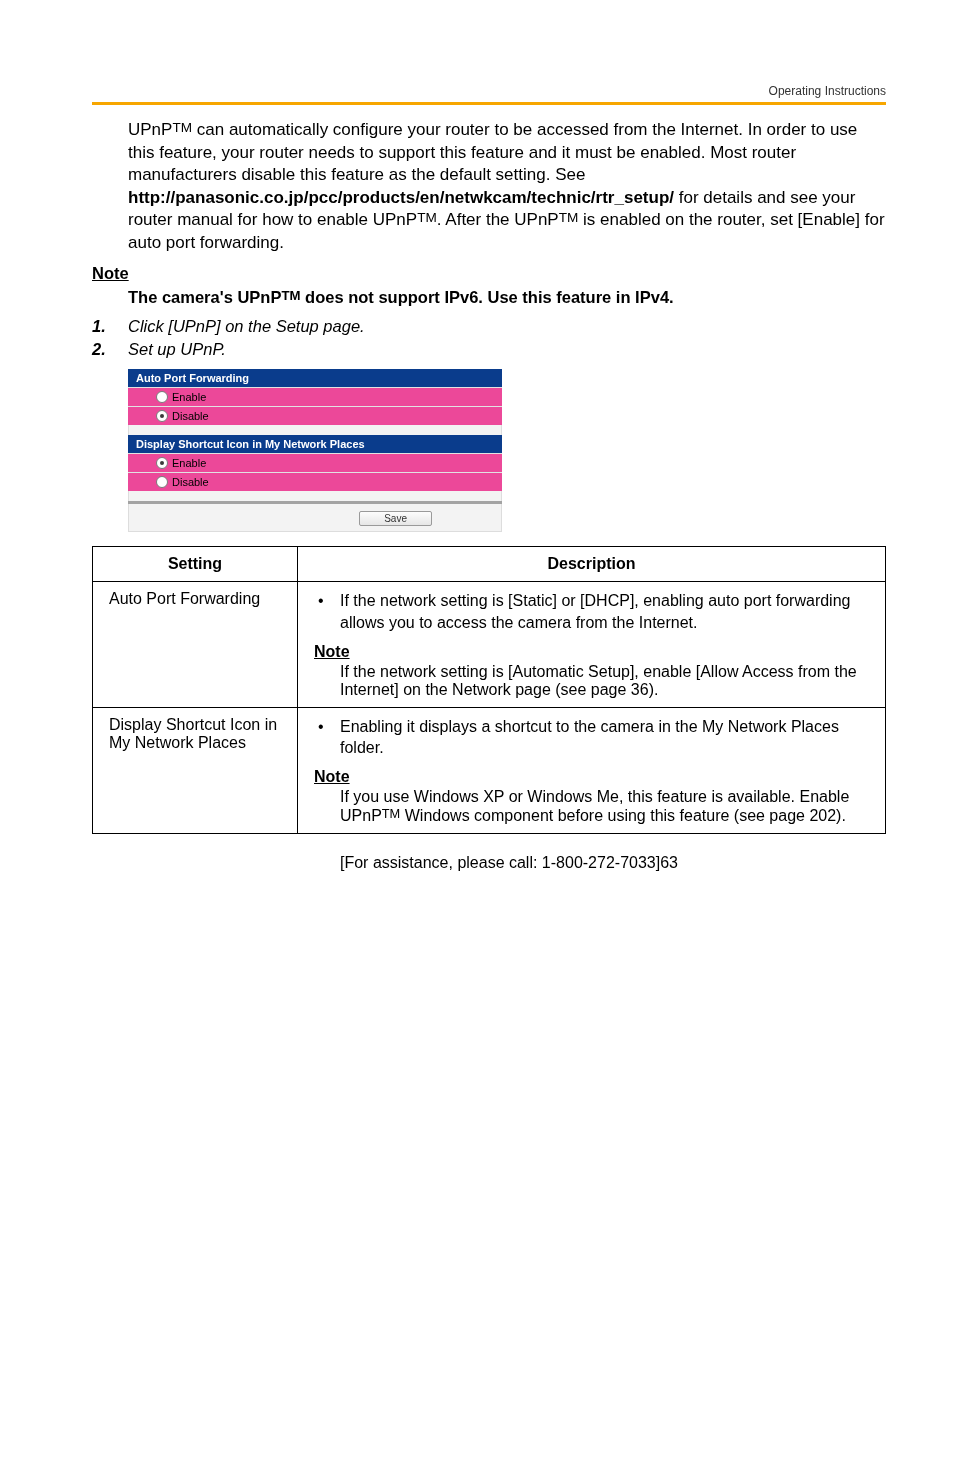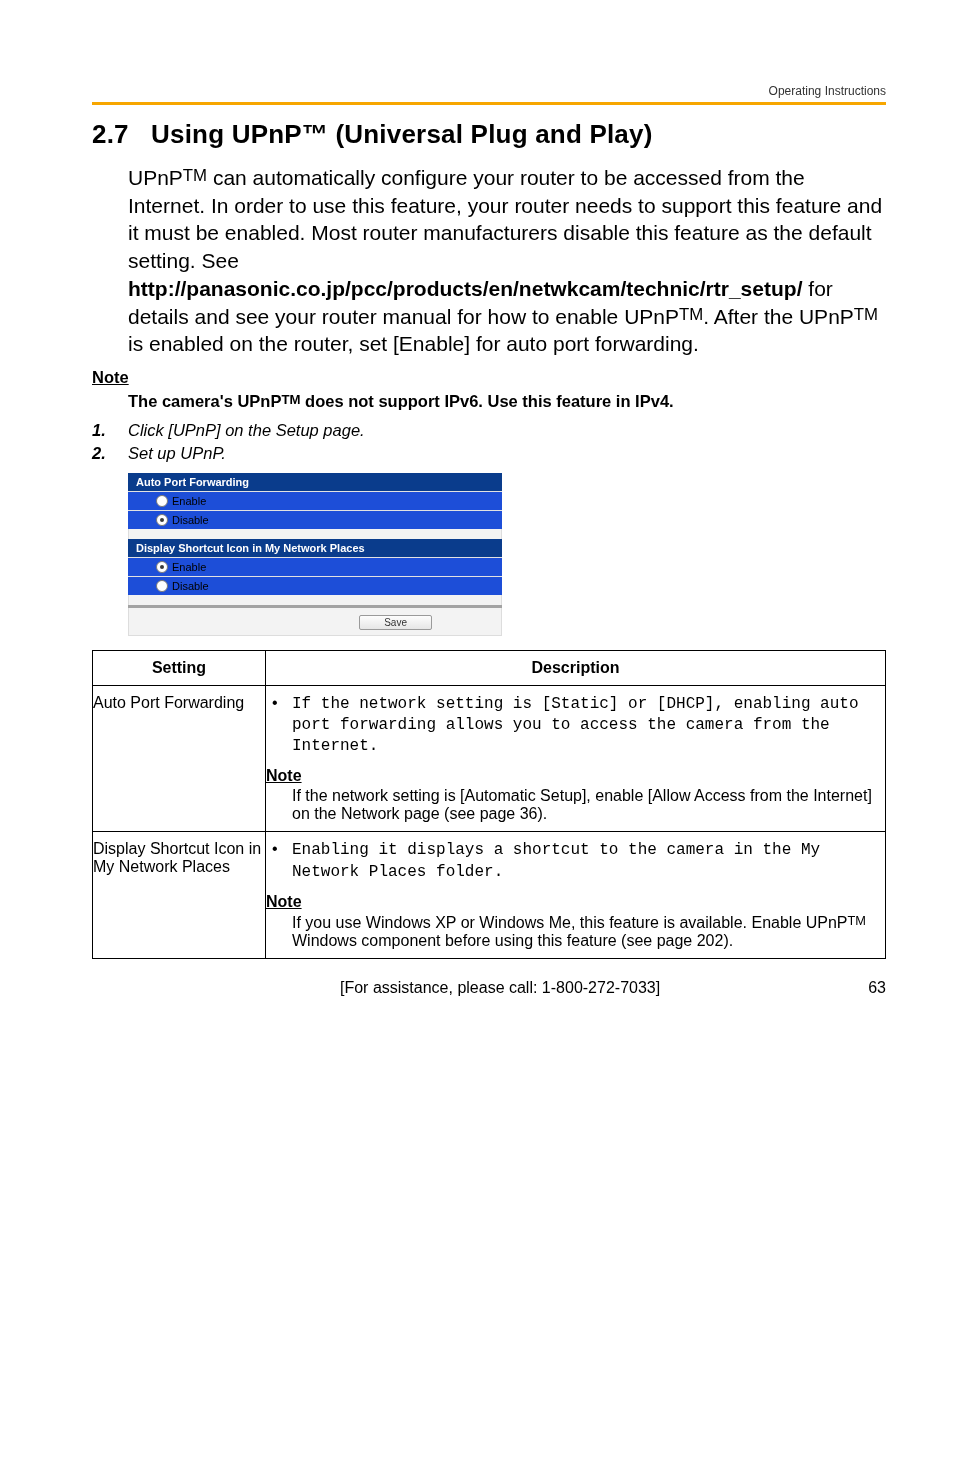--- a/index.html
+++ b/index.html
@@ -29,21 +29,21 @@
   h1.section-title {
     font-size: 26px;
     font-weight: bold;
     margin: 0 0 14px 0;
     letter-spacing: 0.2px;
   }
   .body-indent {
     margin-left: 36px;
   }
   p.body {
-    font-size: 21px;
+    font-size: 17px;
     line-height: 1.32;
     margin: 0 0 10px 0;
   }
   .bold { font-weight: bold; }
   .note-label {
     font-weight: bold;
     text-decoration: underline;
     font-size: 16.5px;
     margin: 10px 0 4px 0;
   }
@@ -84,21 +84,21 @@
   .shot-group {
   }
   .shot-header {
     background: #0a3c8c;
     color: #fff;
     font-size: 11px;
     font-weight: bold;
     padding: 3px 8px;
   }
   .shot-row {
-    background: #1d4ed8;
+    background: #ec4899;
     padding: 3px 8px 3px 28px;
     font-size: 11px;
     display: flex;
     align-items: center;
     gap: 4px;
     border-top: 1px solid #e2e2e2;
   }
   .shot-gap { height: 10px; }
   .shot-save-row {
     text-align: right;
@@ -131,21 +131,21 @@
   }
   
   table.settings {
     width: 100%;
     border-collapse: collapse;
     margin: 0 0 20px 0;
     font-size: 16px;
   }
   table.settings th, table.settings td {
     border: 1px solid #000;
-    padding: 8px 0;
+    padding: 8px 16px;
     vertical-align: top;
     text-align: left;
   }
   table.settings th {
     text-align: center;
     font-weight: bold;
     font-size: 16px;
   }
   table.settings td .cell-note-label {
     font-weight: bold;
@@ -157,46 +157,42 @@
     margin-left: 26px;
     display: block;
   }
   table.settings td ul {
     margin: 0; padding: 0; list-style: none;
   }
   table.settings td ul > li {
     position: relative;
     padding-left: 26px;
     line-height: 1.32;
-    font-family: Liberation Mono, monospace;
   }
   table.settings td ul > li::before {
     content: "•";
     position: absolute;
     left: 4px;
     top: 0;
   }
   .footer-row {
     display: flex;
-    justify-content: space-between;
+    justify-content: center;
     align-items: baseline;
   }
   .tm { font-size: 0.8em; vertical-align: 0.25em; }
 </style>
 </head>
 <body>
 
 <div class="page">
 
   <div class="running-head">Operating Instructions</div>
   <hr class="orange-rule">
 
-  <h1 class="section-title">
-    <span>2.7</span>&nbsp;&nbsp;&nbsp;<span>Using UPnP™ (Universal Plug and Play)</span>
-  </h1>
 
   <div class="body-indent">
     <p class="body">
       <span>UPnP</span><span class="tm">TM</span><span> can automatically configure your router to be accessed from the Internet. In order to use this feature, your router needs to support this feature and it must be enabled. Most router manufacturers disable this feature as the default setting. See </span><span class="bold">http://panasonic.co.jp/pcc/products/en/netwkcam/technic/rtr_setup/</span><span> for details and see your router manual for how to enable UPnP</span><span class="tm">TM</span><span>. After the UPnP</span><span class="tm">TM</span><span> is enabled on the router, set [Enable] for auto port forwarding.</span>
     </p>
   </div>
 
   <div class="note-label">Note</div>
   <div class="body-indent">
     <p class="note-text">

